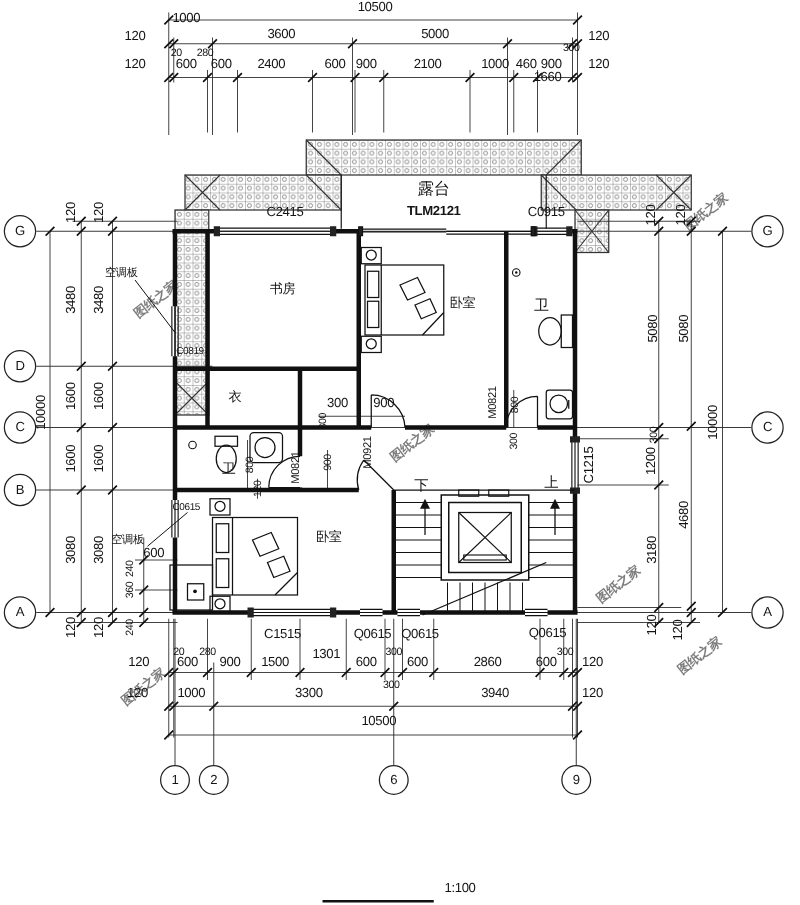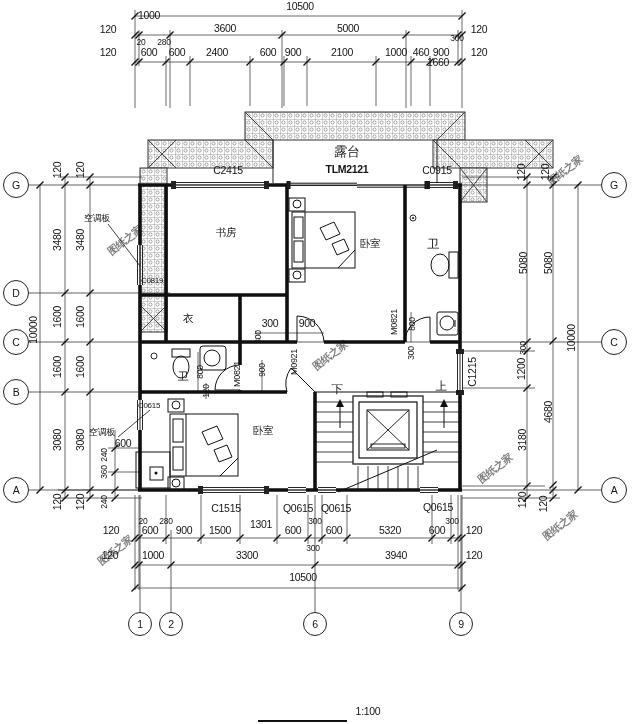--- a/index.html
+++ b/index.html
@@ -256,21 +256,21 @@
       <span class="dim" style="left: 166px; top: 521px; font-size: 8.5px; transform: translate(-50%, -50%);">280</span>
       <span class="dim" style="left: 315px; top: 521px; font-size: 8.5px; transform: translate(-50%, -50%);">300</span>
       <span class="dim" style="left: 452px; top: 521px; font-size: 8.5px; transform: translate(-50%, -50%);">300</span>
       <span class="dim" style="left: 111px; top: 530px; transform: translate(-50%, -50%);">120</span>
       <span class="dim" style="left: 150px; top: 530px; transform: translate(-50%, -50%);">600</span>
       <span class="dim" style="left: 184px; top: 530px; transform: translate(-50%, -50%);">900</span>
       <span class="dim" style="left: 220px; top: 530px; transform: translate(-50%, -50%);">1500</span>
       <span class="dim" style="left: 261px; top: 524px; transform: translate(-50%, -50%);">1301</span>
       <span class="dim" style="left: 293px; top: 530px; transform: translate(-50%, -50%);">600</span>
       <span class="dim" style="left: 334px; top: 530px; transform: translate(-50%, -50%);">600</span>
-      <span class="dim" style="left: 390px; top: 530px; transform: translate(-50%, -50%);">5320</span>
+      <span class="dim" style="left: 390px; top: 530px; transform: translate(-50%, -50%);">2860</span>
       <span class="dim" style="left: 437px; top: 530px; transform: translate(-50%, -50%);">600</span>
       <span class="dim" style="left: 474px; top: 530px; transform: translate(-50%, -50%);">120</span>
       <span class="dim" style="left: 110px; top: 555px; transform: translate(-50%, -50%);">120</span>
       <span class="dim" style="left: 153px; top: 555px; transform: translate(-50%, -50%);">1000</span>
       <span class="dim" style="left: 247px; top: 555px; transform: translate(-50%, -50%);">3300</span>
       <span class="dim" style="left: 313px; top: 548px; font-size: 8.5px; transform: translate(-50%, -50%);">300</span>
       <span class="dim" style="left: 396px; top: 555px; transform: translate(-50%, -50%);">3940</span>
       <span class="dim" style="left: 474px; top: 555px; transform: translate(-50%, -50%);">120</span>
       <span class="dim" style="left: 303px; top: 577px; transform: translate(-50%, -50%);">10500</span>
     </div>

